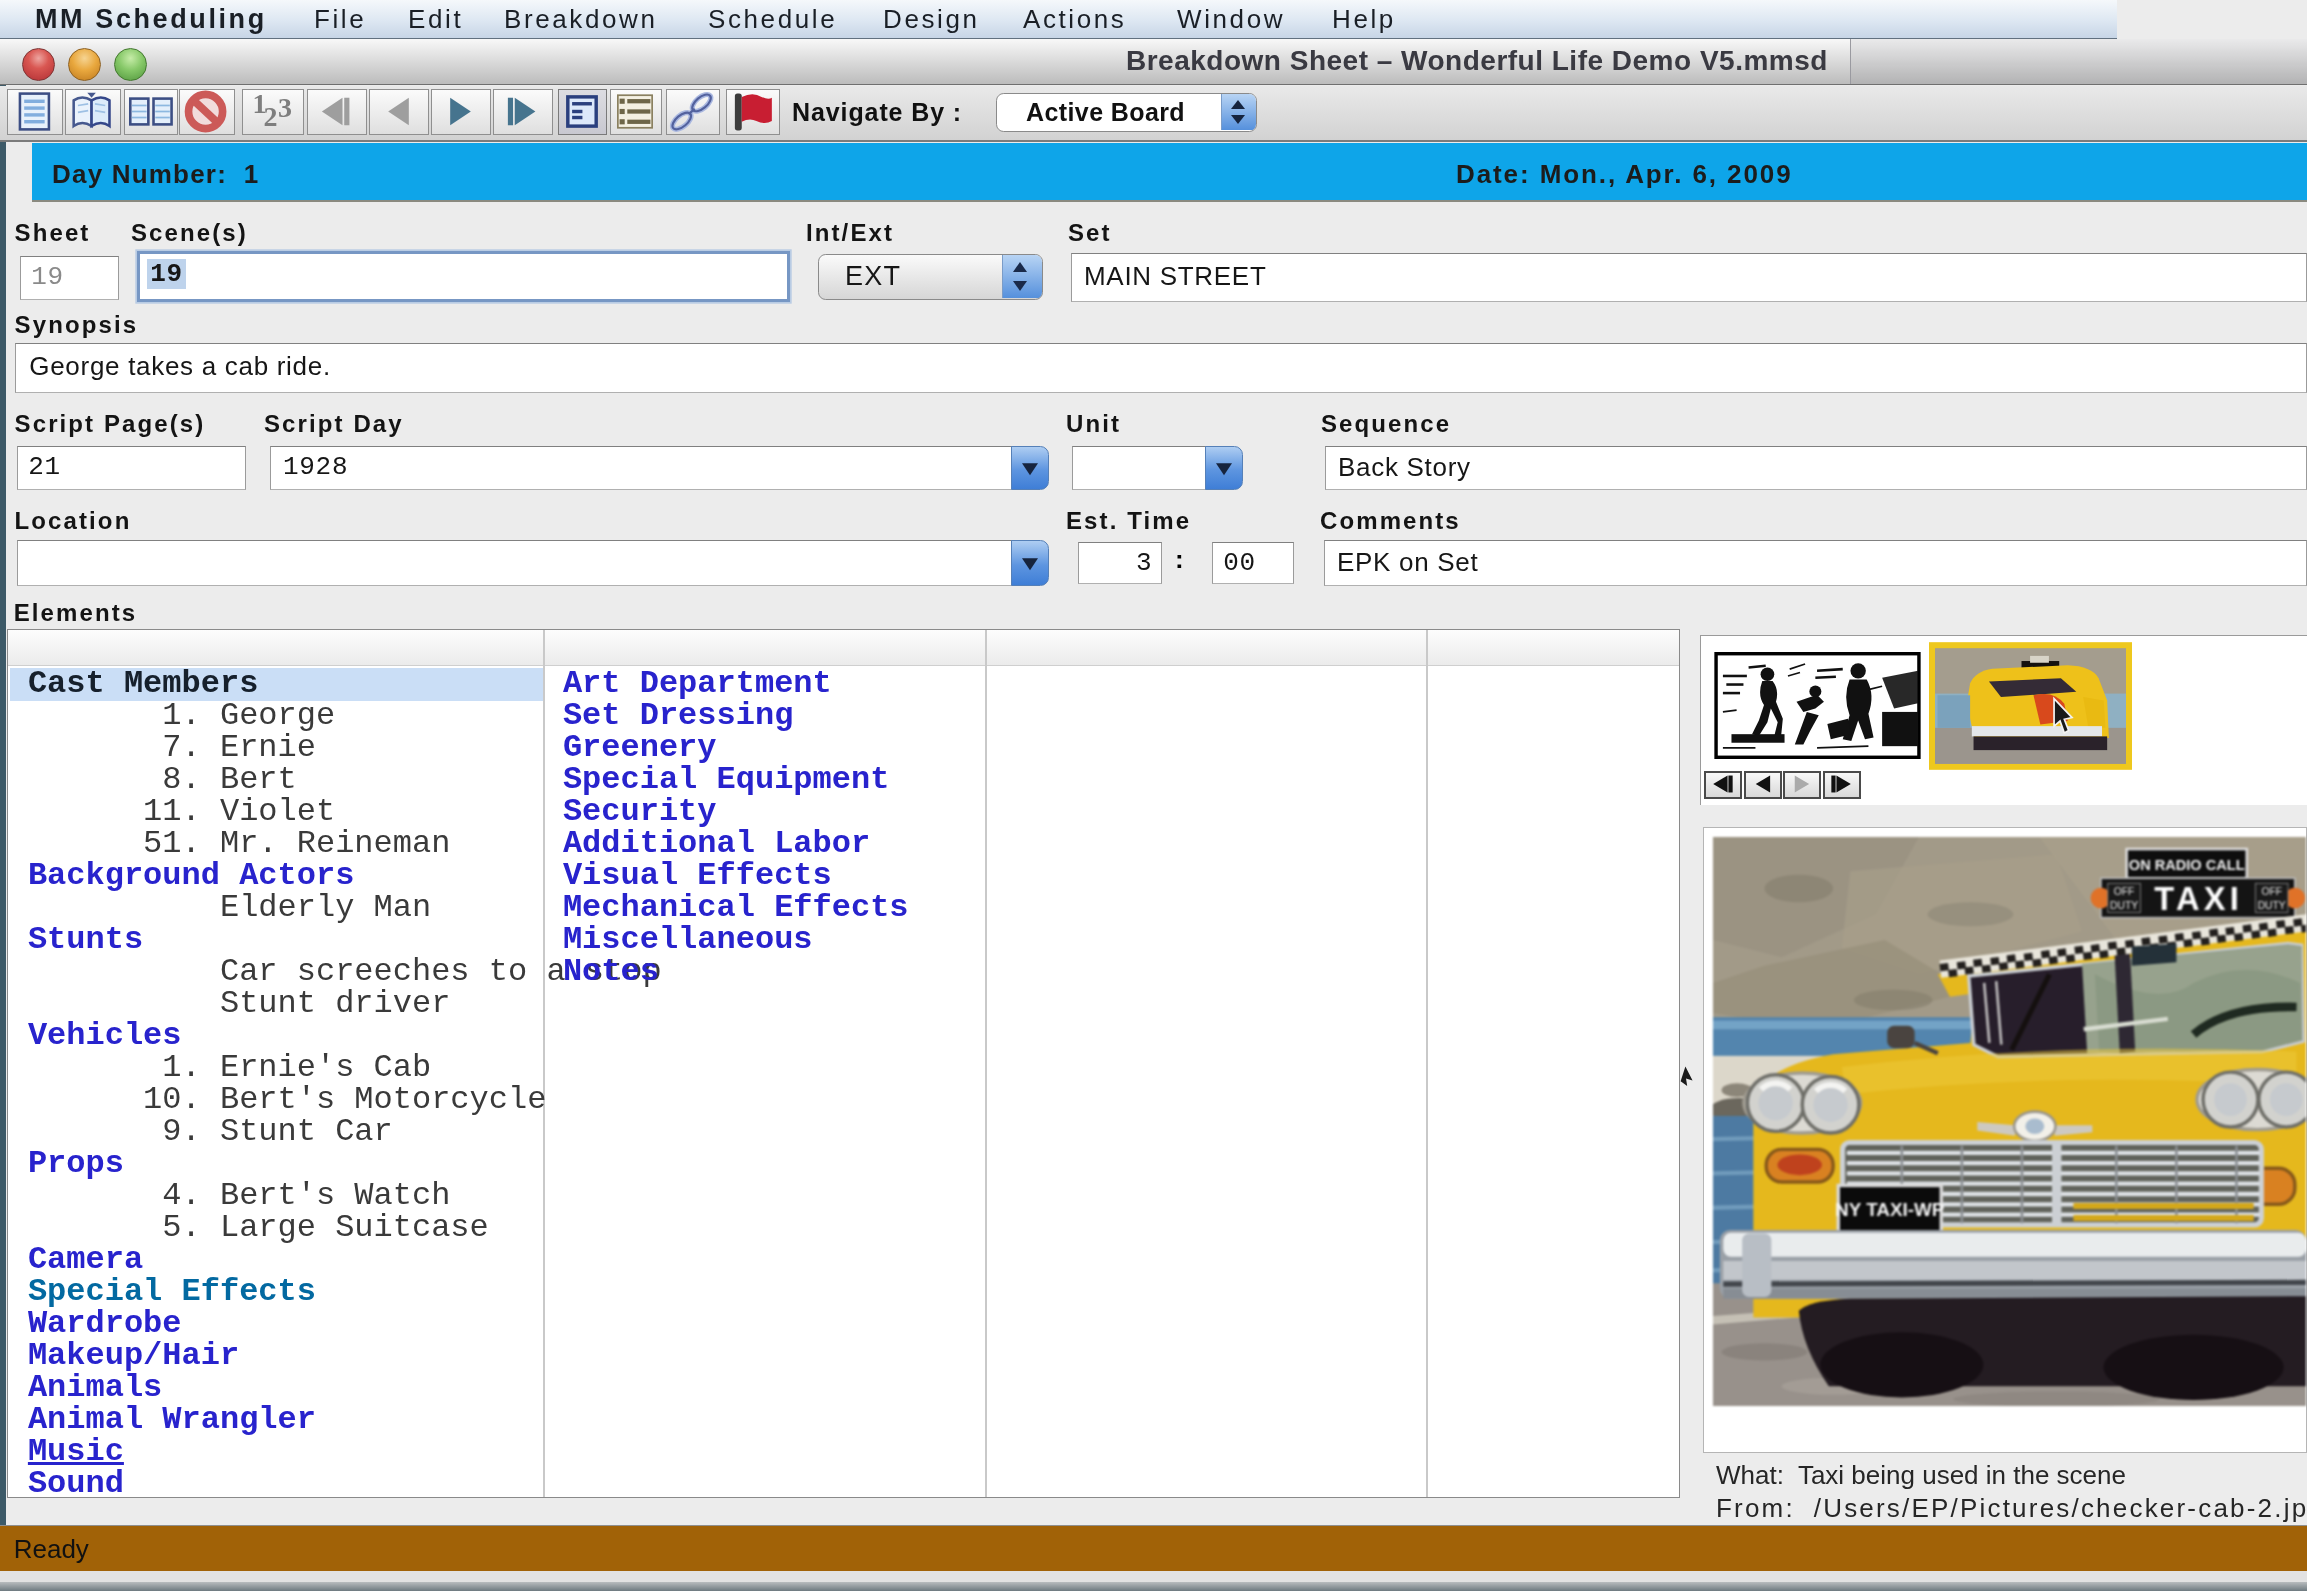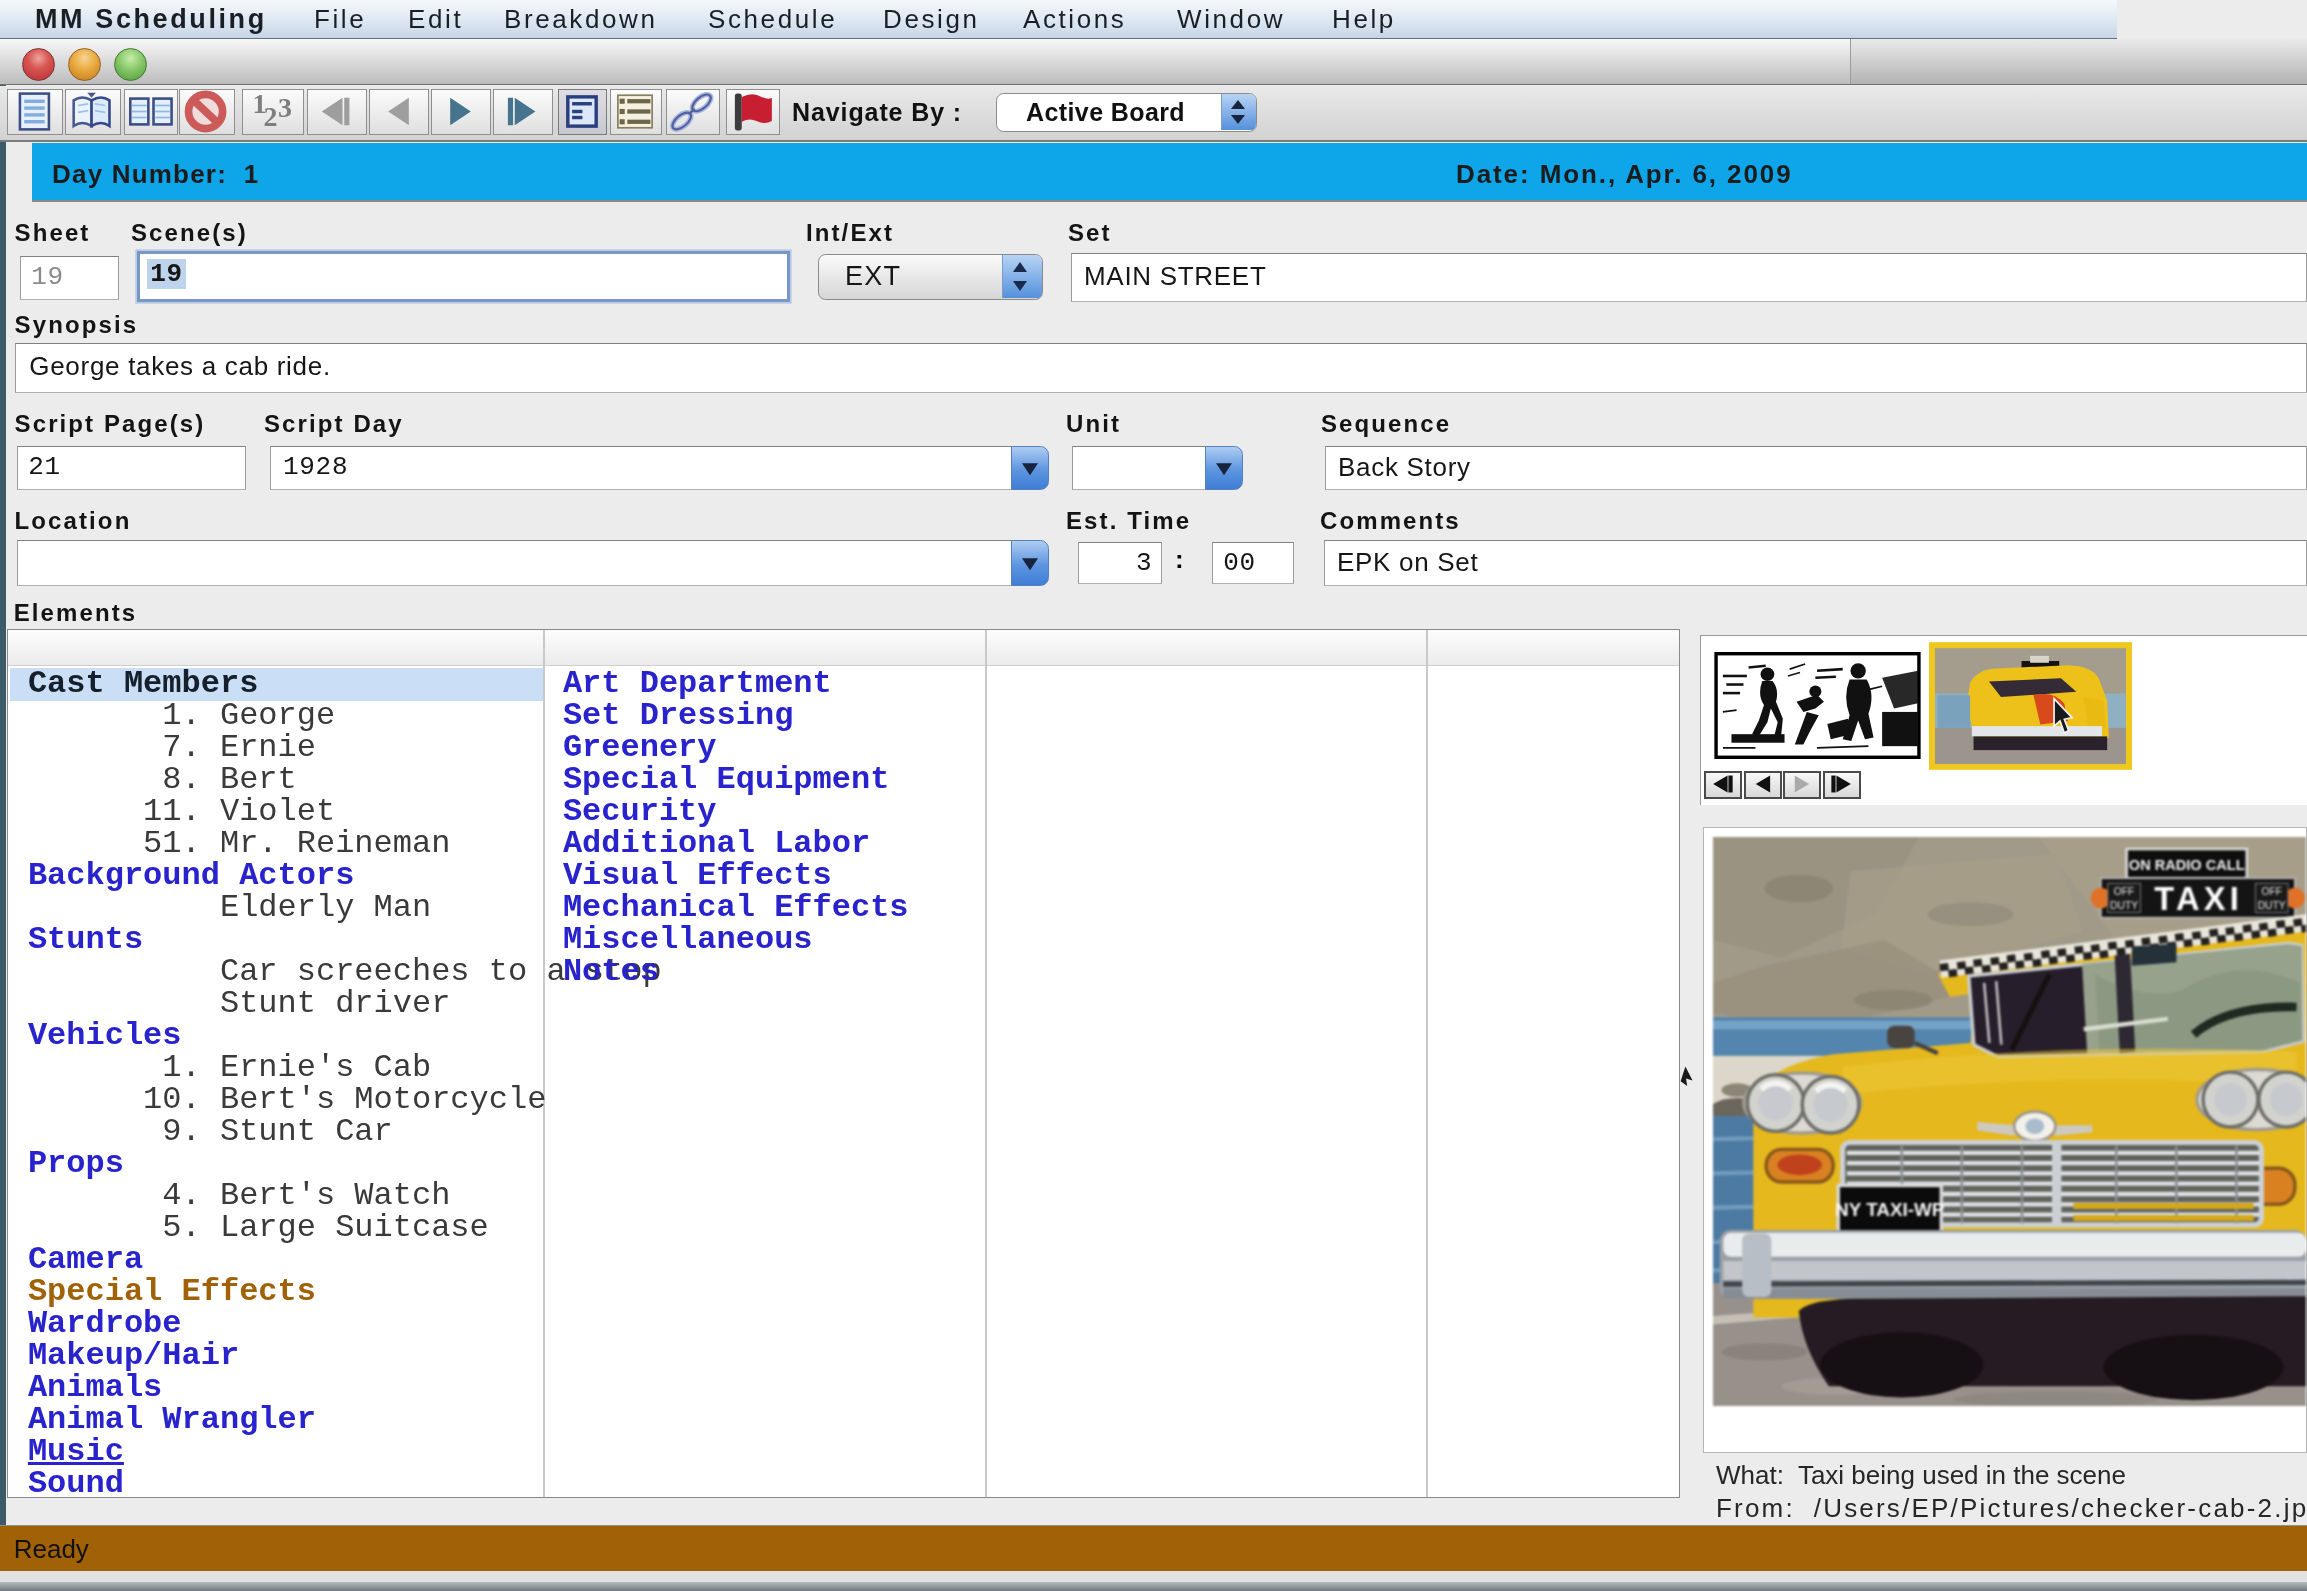--- a/index.html
+++ b/index.html
@@ -77,20 +77,21 @@
     <span style="left:883px;">Design</span>
     <span style="left:1023px;">Actions</span>
     <span style="left:1177px;">Window</span>
     <span style="left:1332px;">Help</span>
   </div>
 
   <div class="abs" id="titlebar">
     <div class="light" style="left:21.5px;background:radial-gradient(circle at 50% 30%,#eda5a0 0%,#d95752 38%,#bc3a3c 82%);border:0.9px solid #7e3434;"></div>
     <div class="light" style="left:68px;background:radial-gradient(circle at 50% 30%,#f6d492 0%,#e9a83e 45%,#c98526 85%);border:0.9px solid #8e6020;"></div>
     <div class="light" style="left:114px;background:radial-gradient(circle at 50% 30%,#c6eca8 0%,#86c868 45%,#5fa348 85%);border:0.9px solid #42782e;"></div>
+    <div id="titletext">Breakdown Sheet – Wonderful Life Demo V5.mmsd</div>
     <div style="position:absolute;left:1850px;top:0;width:457px;height:45px;background:rgba(60,60,70,0.07);border-left:0.9px solid #9a9aa0;"></div>
   </div>
 
   <div class="abs" id="toolbar">
     <div class="tbtn" style="left:6.9px;width:56px;">
       <svg width="52" height="43" viewBox="0 0 61 50">
         <rect x="14" y="4" width="34" height="42" fill="#e8f1fb" stroke="#3c4e84" stroke-width="3"></rect>
         <g stroke="#82aede" stroke-width="4">
           <line x1="19" y1="13" x2="43" y2="13"></line>
           <line x1="19" y1="21" x2="43" y2="21"></line>
@@ -280,21 +281,21 @@
           Car screeches to a stop
           Stunt driver
 <b style="color:#2823cd;">Vehicles</b>
        1. Ernie's Cab
       10. Bert's Motorcycle
        9. Stunt Car
 <b style="color:#2823cd;margin-top:32px;">Props</b>
        4. Bert's Watch
        5. Large Suitcase
 <b style="color:#2823cd;">Camera</b>
-<b style="color:#a16207;margin-top:40px;">Special Effects</b>
+<b style="color:#0369a1;margin-top:40px;">Special Effects</b>
 <b style="color:#2823cd;">Wardrobe</b>
 <b style="color:#2823cd;">Makeup/Hair</b>
 <b style="color:#2823cd;">Animals</b>
 <b style="color:#2823cd;">Animal Wrangler</b>
 <b style="color:#2823cd;text-decoration:underline;">Music</b>
 <b style="color:#2823cd;">Sound</b></pre>
      <pre class="list" style="left:555px;top:38px;color:#2823cd;font-weight:bold;">Art Department
 Set Dressing
 Greenery
 Special Equipment

